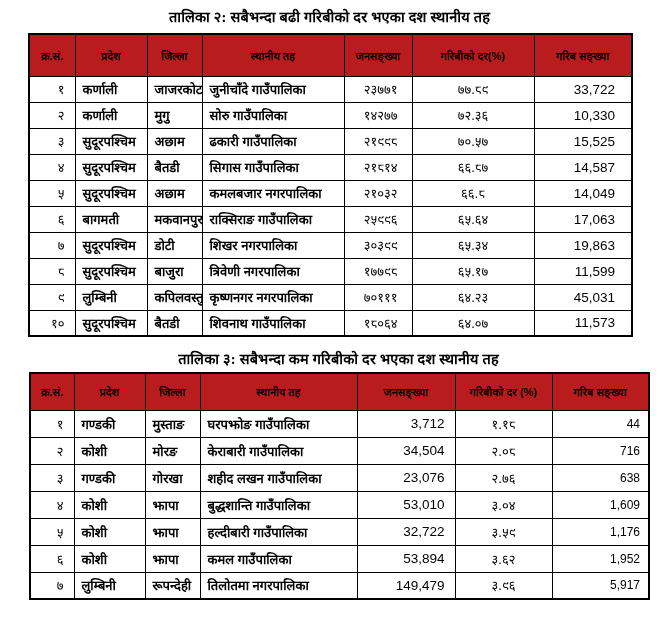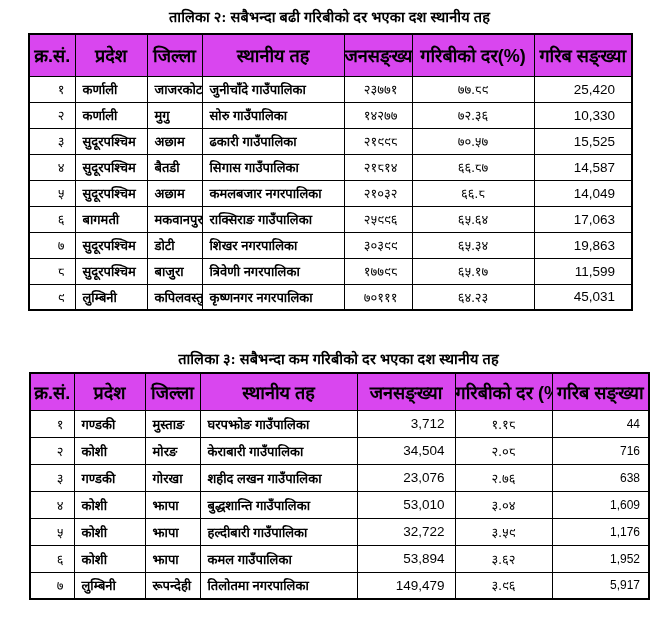--- a/index.html
+++ b/index.html
@@ -33,24 +33,24 @@
   #t3 { left: 29px; top: 372px; width: 619px; }
 
   .tbl th, .tbl td {
     border: 1px solid #000;
     padding: 0;
     overflow: hidden;
     white-space: nowrap;
     vertical-align: middle;
   }
   .tbl th {
-    background: #d946ef;
+    background: #b91c1c;
     font-weight: bold;
     text-align: center;
-    font-size: 18px;
+    font-size: 11px;
   }
   #t2 thead tr { height: 42px; }
   #t3 thead tr { height: 37px; }
   #t2 tbody tr { height: 26px; }
   #t3 tbody tr { height: 27px; }
 
   
   #t2 col.c0 { width: 46px; }  #t2 col.c1 { width: 72px; }
   #t2 col.c2 { width: 55px; }  #t2 col.c3 { width: 142px; }
   #t2 col.c4 { width: 68px; }  #t2 col.c5 { width: 122px; }
@@ -99,21 +99,21 @@
       </tr>
   </thead>
   <tbody>
       <tr>
         <td class="c0">१</td>
         <td class="c1">कर्णाली</td>
         <td class="c2">जाजरकोट</td>
         <td class="c3">जुनीचाँदे  गाउँपालिका</td>
         <td class="c4">२३७७१</td>
         <td class="c5">७७.८९</td>
-        <td class="c6">25,420</td>
+        <td class="c6">33,722</td>
       </tr>
       <tr>
         <td class="c0">२</td>
         <td class="c1">कर्णाली</td>
         <td class="c2">मुगु</td>
         <td class="c3">सोरु गाउँपालिका</td>
         <td class="c4">१४२७७</td>
         <td class="c5">७२.३६</td>
         <td class="c6">10,330</td>
       </tr>
@@ -172,20 +172,29 @@
         <td class="c6">11,599</td>
       </tr>
       <tr>
         <td class="c0">९</td>
         <td class="c1">लुम्बिनी</td>
         <td class="c2">कपिलवस्तु</td>
         <td class="c3">कृष्णनगर नगरपालिका</td>
         <td class="c4">७०१११</td>
         <td class="c5">६४.२३</td>
         <td class="c6">45,031</td>
+      </tr>
+      <tr>
+        <td class="c0">१०</td>
+        <td class="c1">सुदूरपश्चिम</td>
+        <td class="c2">बैतडी</td>
+        <td class="c3">शिवनाथ गाउँपालिका</td>
+        <td class="c4">१८०६४</td>
+        <td class="c5">६४.०७</td>
+        <td class="c6">11,573</td>
       </tr>
     </tbody>
 </table>
 
 <div id="t3-title" class="tbl-title">तालिका ३: सबैभन्दा कम गरिबीको दर भएका दश स्थानीय तह</div>
 
 <table id="t3" class="tbl">
   <colgroup>
     <col class="c0">
       <col class="c1">

